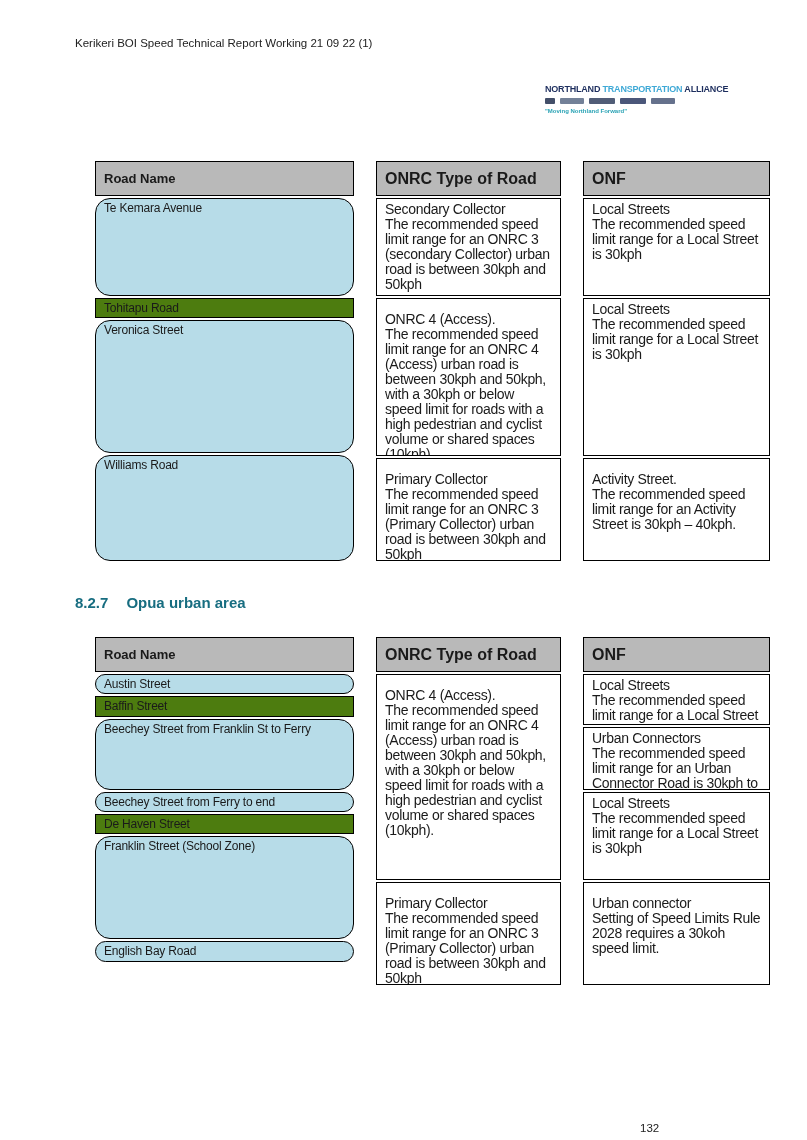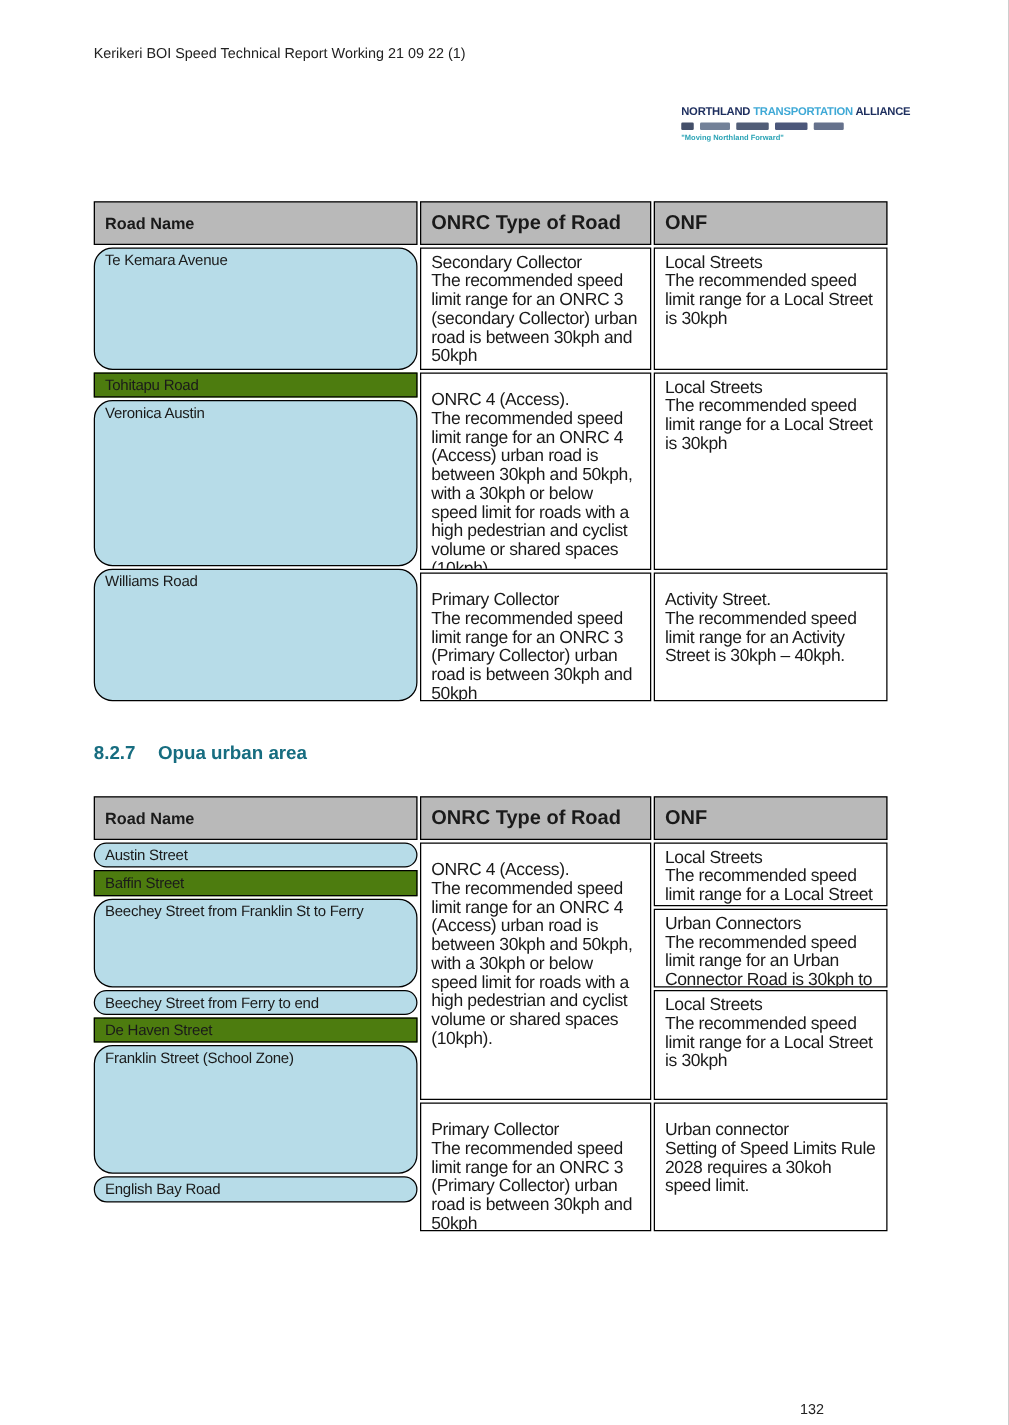--- a/index.html
+++ b/index.html
@@ -23,21 +23,21 @@
   .plogo.p4{width:26px;background:#2c3a63;}
   .plogo.p5{width:24px;background:#4a5878;}
   .nta-tagline{margin-top:3px;font-size:6px;font-weight:bold;color:#2aa3b5;}
   
   .section-heading{position:absolute;left:75px;top:594px;font-size:15px;font-weight:bold;color:#176d80;}
   .section-heading .num{margin-right:18px;}
   
   .tbl{position:absolute;display:flex;column-gap:2px;}
   .tbl-t1{left:75px;top:161px;}
   .tbl-t2{left:75px;top:637px;}
-  .colstack{display:flex;flex-direction:column;row-gap:2px;}
+  .colstack{display:flex;flex-direction:column;row-gap:2px;margin-left:20px;}
   .c{border:1px solid #000;box-sizing:border-box;overflow:hidden;}
   .hd{background:#b9b9b9;font-weight:bold;display:flex;align-items:center;padding:0 8px;}
   .hd-sm{font-size:13px;}
   .hd-lg{font-size:16px;}
   .road{padding:2px 8px 0 8px;font-size:12px;letter-spacing:-0.2px;line-height:15px;}
   .blue{background:#b7dce8;border-radius:15px;}
   .blue-light{background:#4d7c0f;}
   .txt{white-space:pre-line;padding:3px 8px 0 8px;font-size:14px;letter-spacing:-0.3px;line-height:15px;}
   .pt-lg{padding-top:13px;}
   
@@ -61,21 +61,21 @@
     </div>
     <div class="nta-tagline">"Moving Northland Forward"</div>
   </div>
 
   <div class="tbl tbl-t1">
 
     <div class="colstack" style="width:259px">
       <div class="c hd hd-sm" style="height:35px">Road Name</div>
       <div class="c road blue" style="height:98px">Te Kemara Avenue</div>
       <div class="c road blue-light" style="height:20px">Tohitapu Road</div>
-      <div class="c road blue" style="height:133px">Veronica Austin</div>
+      <div class="c road blue" style="height:133px">Veronica Street</div>
       <div class="c road blue" style="height:106px">Williams Road</div>
     </div>
 
     <div class="colstack" style="width:185px">
       <div class="c hd hd-lg" style="height:35px">ONRC Type of Road</div>
       <div class="c txt" style="height:98px">Secondary Collector
 The recommended speed limit range for an ONRC 3 (secondary Collector) urban road is between 30kph and 50kph</div>
       <div class="c txt pt-lg" style="height:158px">ONRC 4 (Access).
 The recommended speed limit range for an ONRC 4 (Access) urban road is between 30kph and 50kph, with a 30kph or below speed limit for roads with a high pedestrian and cyclist volume or shared spaces (10kph).</div>
       <div class="c txt pt-lg" style="height:103px">Primary Collector

